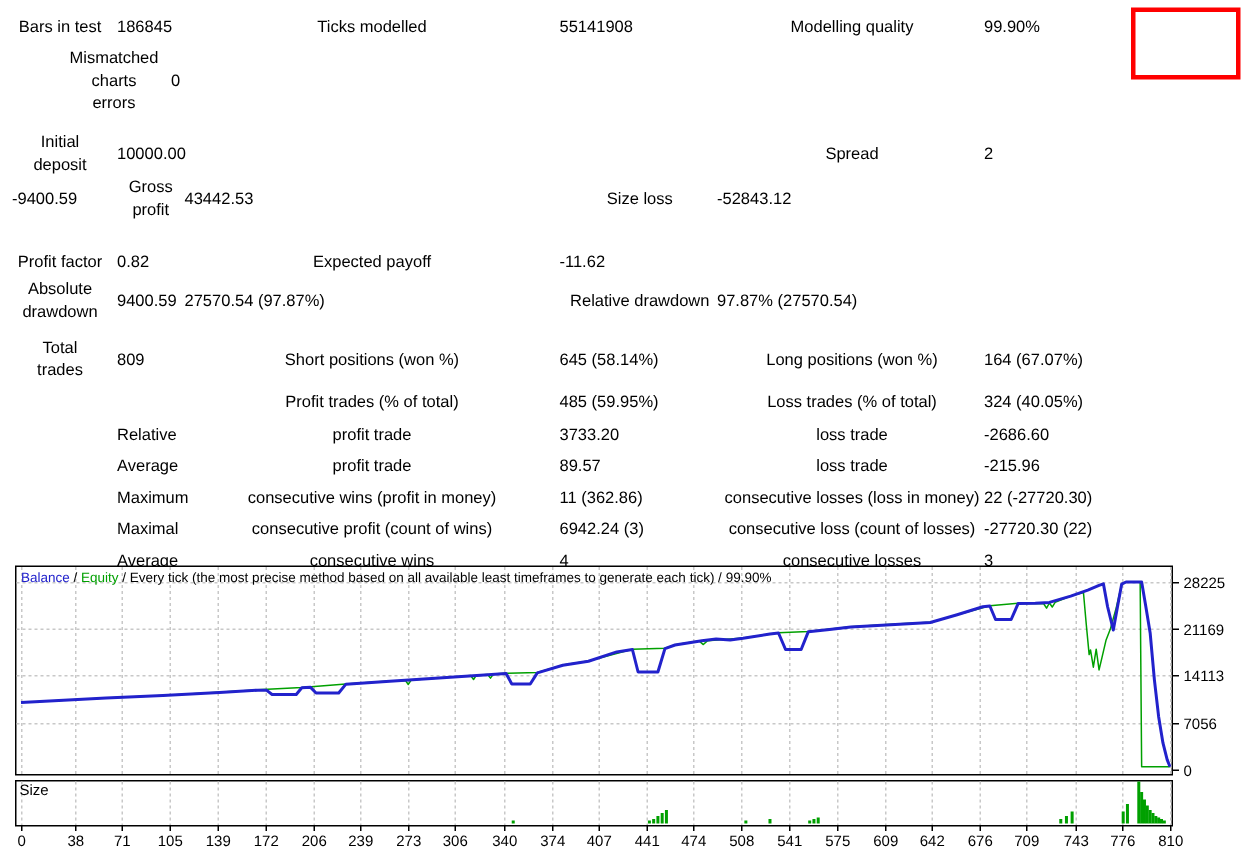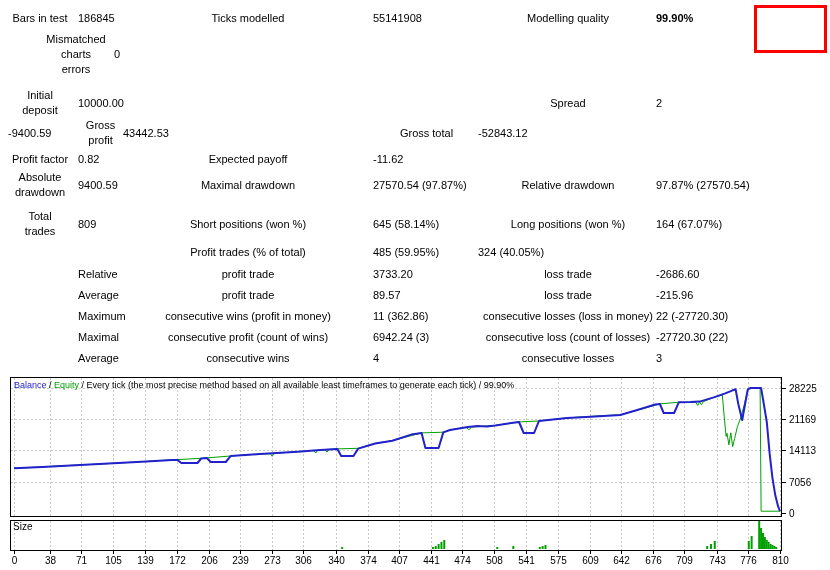--- a/index.html
+++ b/index.html
@@ -17,25 +17,25 @@
     padding:0 8px;
   }
   .cell{line-height:15px;}
   .lab{text-align:center;white-space:pre-line;}
   .val{white-space:nowrap;}
   .c1{padding-right:6px;}
   .c2{padding-right:6px;}
   .c4{padding-right:8px;}
   .c5{padding-left:2px;}
   .row:nth-child(1){height:24px;}
-  .row:nth-child(1) .c6{padding-right:10px;font-weight:bold;}
+  .row:nth-child(1) .c6{padding-right:10px;}
   .row:nth-child(2){height:48px;padding-left:44px;}
   .row:nth-child(3){height:30px;margin-top:10px;}
   .row:nth-child(4){height:30px;}
-  .row:nth-child(5){height:22px;}
+  .row:nth-child(5){height:22px;margin-top:16px;}
   .row:nth-child(6){height:30px;}
   .row:nth-child(7){height:32px;margin-top:8px;}
   .row:nth-child(8){height:24px;}
   .row:nth-child(9),.row:nth-child(10),.row:nth-child(11),
   .row:nth-child(12),.row:nth-child(13){height:21px;}
   #quality-box{
     position:absolute;left:754px;top:5px;width:73px;height:48px;
     box-sizing:border-box;border:3px solid #FF0000;pointer-events:none;
   }
   #chart{position:absolute;left:0;top:0;width:830px;height:570px;}
@@ -71,54 +71,54 @@
       <div class="cell c2 val">10000.00</div>
       <div class="cell c3 lab"></div>
       <div class="cell c4 val"></div>
       <div class="cell c5 lab">Spread</div>
       <div class="cell c6 val">2</div>
     </div>
     <div class="row">
       <div class="cell c2 val">-9400.59</div>
       <div class="cell c3 lab">Gross profit</div>
       <div class="cell c4 val">43442.53</div>
-      <div class="cell c5 lab">Gross total</div>
+      <div class="cell c5 lab">Size loss</div>
       <div class="cell c6 val">-52843.12</div>
     </div>
     <div class="row">
       <div class="cell c1 lab">Profit factor</div>
       <div class="cell c2 val">0.82</div>
       <div class="cell c3 lab">Expected payoff</div>
       <div class="cell c4 val">-11.62</div>
       <div class="cell c5 lab"></div>
       <div class="cell c6 val"></div>
     </div>
     <div class="row">
       <div class="cell c1 lab">Absolute
 drawdown</div>
       <div class="cell c2 val">9400.59</div>
-      <div class="cell c3 lab">Maximal drawdown</div>
       <div class="cell c4 val">27570.54 (97.87%)</div>
       <div class="cell c5 lab">Relative drawdown</div>
       <div class="cell c6 val">97.87% (27570.54)</div>
     </div>
     <div class="row">
       <div class="cell c1 lab">Total
 trades</div>
       <div class="cell c2 val">809</div>
       <div class="cell c3 lab">Short positions (won %)</div>
       <div class="cell c4 val">645 (58.14%)</div>
       <div class="cell c5 lab">Long positions (won %)</div>
       <div class="cell c6 val">164 (67.07%)</div>
     </div>
     <div class="row">
       <div class="cell c1 lab"></div>
       <div class="cell c2 val"></div>
       <div class="cell c3 lab">Profit trades (% of total)</div>
       <div class="cell c4 val">485 (59.95%)</div>
+      <div class="cell c5 lab">Loss trades (% of total)</div>
       <div class="cell c6 val">324 (40.05%)</div>
     </div>
     <div class="row">
       <div class="cell c1 lab"></div>
       <div class="cell c2 val">Relative</div>
       <div class="cell c3 lab">profit trade</div>
       <div class="cell c4 val">3733.20</div>
       <div class="cell c5 lab">loss trade</div>
       <div class="cell c6 val">-2686.60</div>
     </div>

